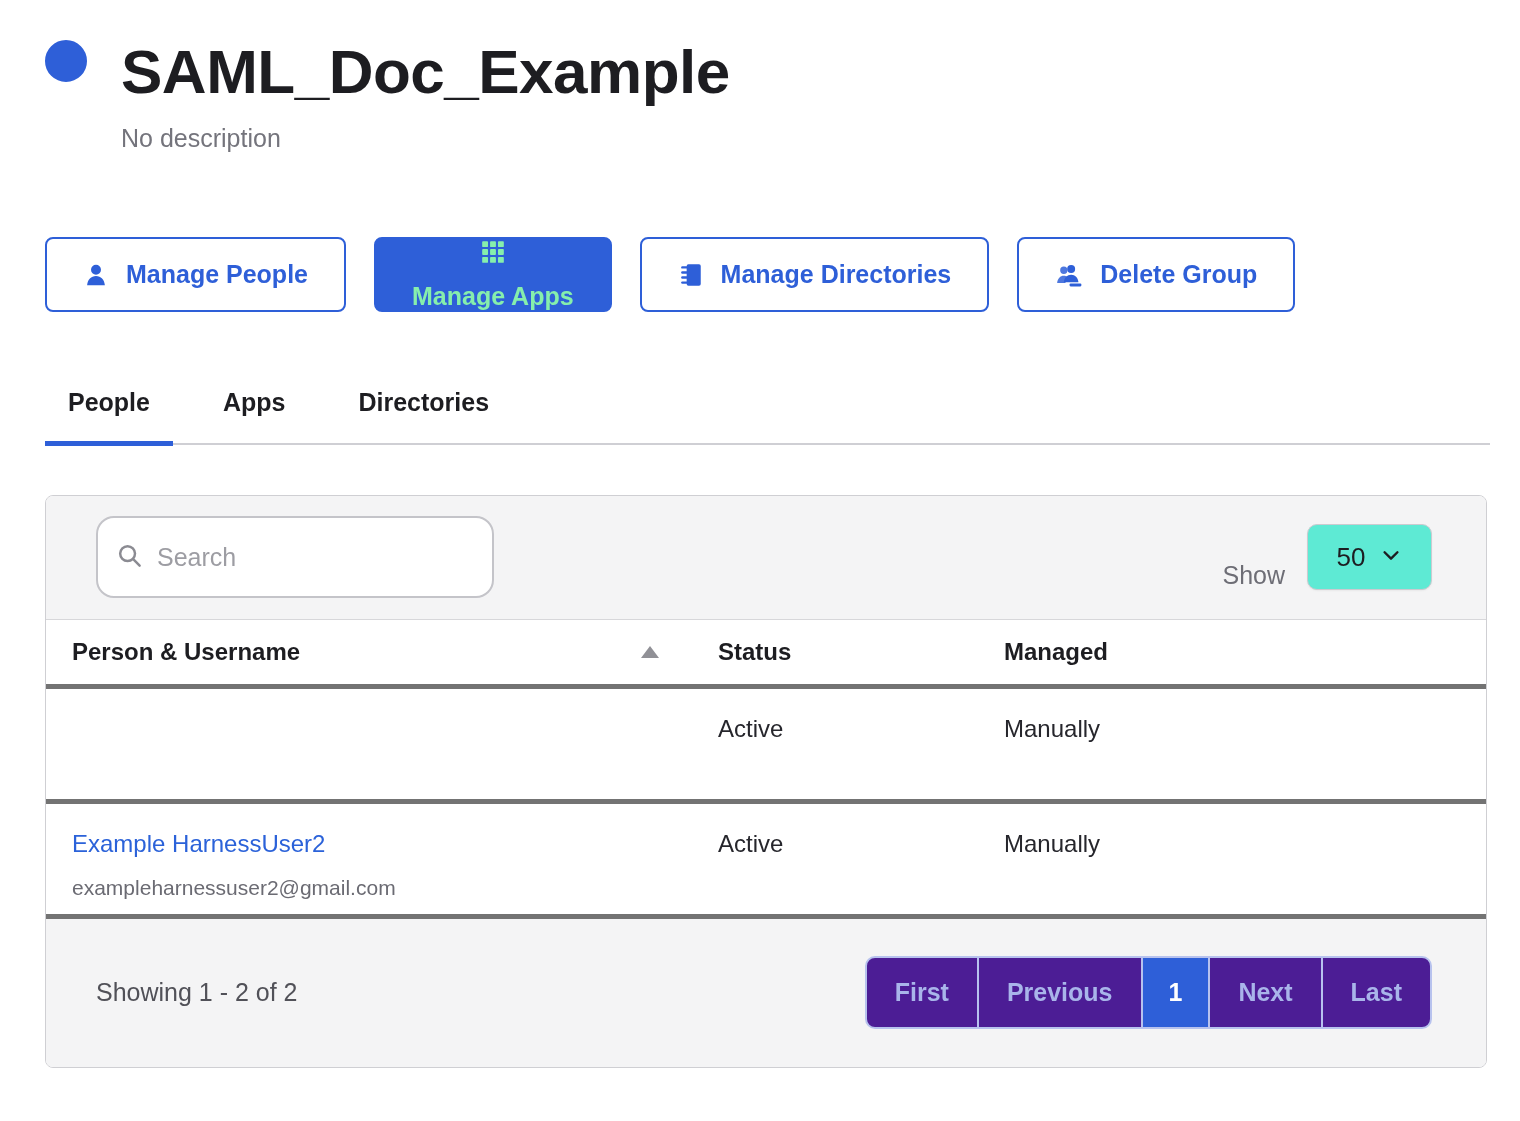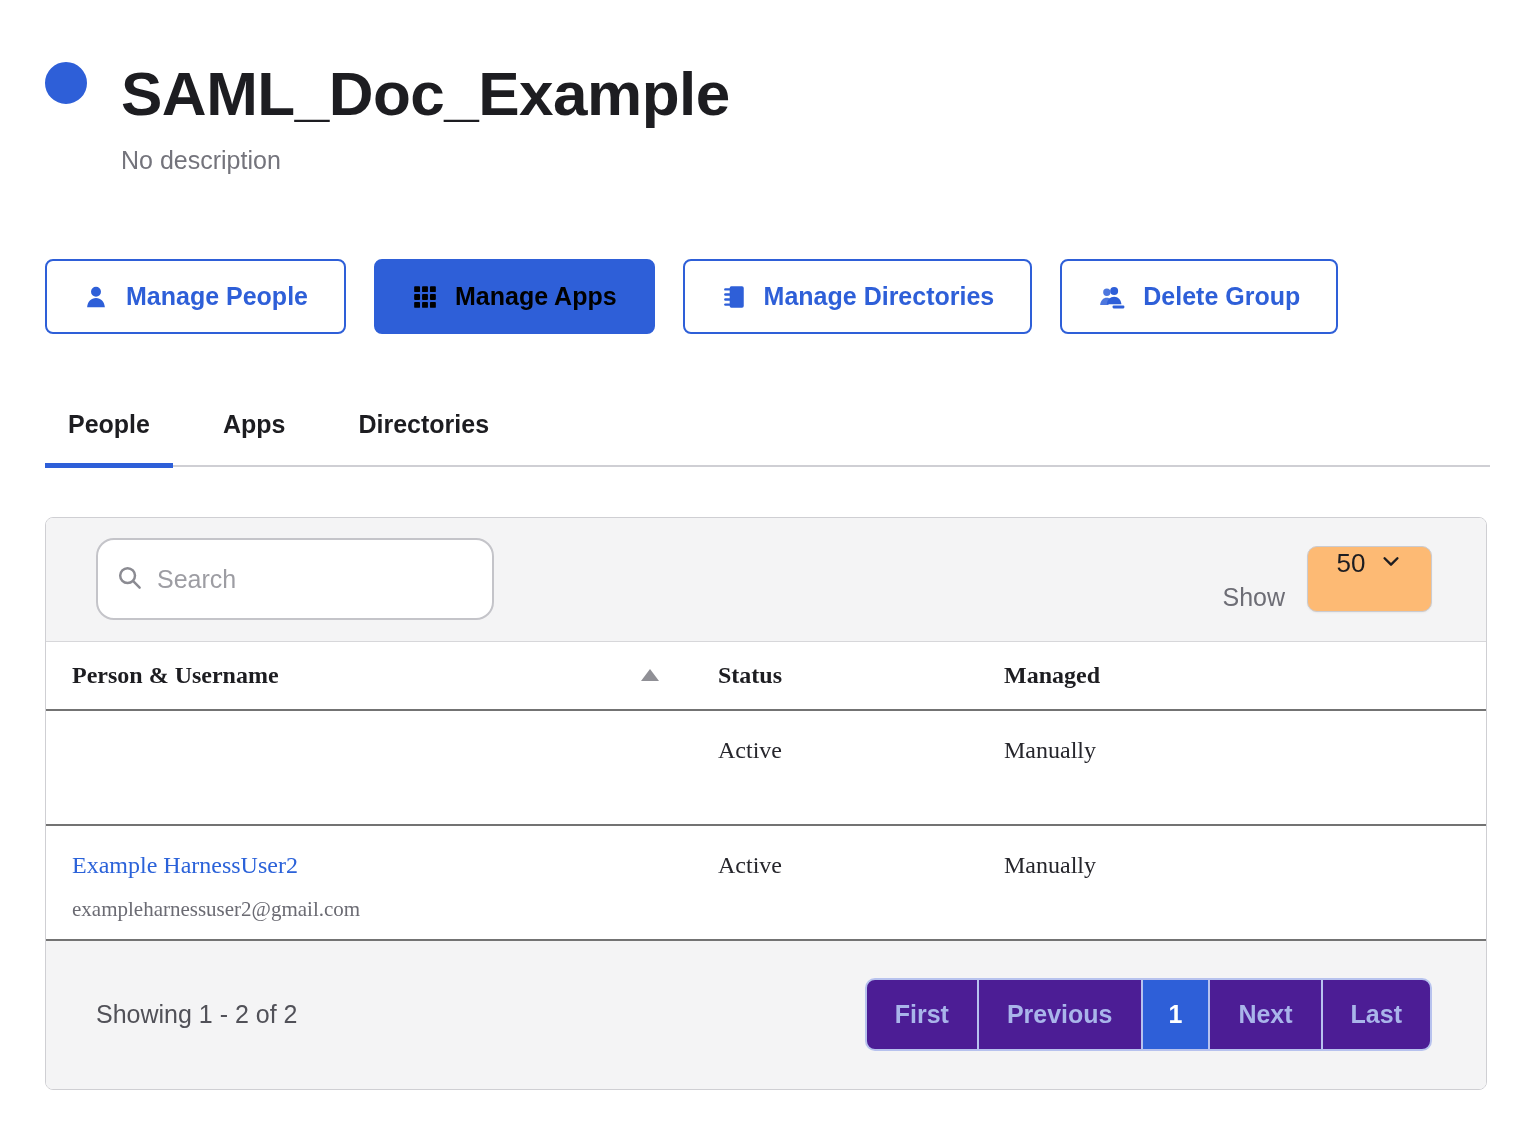--- a/index.html
+++ b/index.html
@@ -11,21 +11,21 @@
     --text-dark:#1d1d21;
     --text-gray:#74747c;
   }
   *{box-sizing:border-box;}
   html,body{margin:0;padding:0;}
   body{
     width:1520px;height:1121px;background:#ffffff;
     font-family:"Liberation Sans","DejaVu Sans",sans-serif;
     color:var(--text-dark);overflow:hidden;
   }
-  .page{padding:60px 30px 0 45px;}
+  .page{padding:38px 30px 0 45px;}
 
   
   .group-header{display:flex;align-items:flex-start;}
   .ring-icon{
     width:25px;height:25px;border:21px solid var(--accent-blue);
     border-radius:50%;flex:0 0 auto;margin-top:2px;
   }
   .header-text{margin-left:34px;}
   .page-title{
     margin:0;font-size:62px;line-height:68px;font-weight:700;
@@ -37,21 +37,21 @@
 
   
   .actions{display:flex;gap:28px;margin-top:84px;}
   .btn{
     display:flex;align-items:center;gap:17px;height:75px;
     padding:0 36px;border-radius:8px;font-family:inherit;
     font-size:25px;font-weight:700;cursor:pointer;
     background:#ffffff;color:var(--accent-blue);
     border:2px solid var(--accent-blue);
   }
-  .btn.solid{background:var(--accent-blue);color:#000000;}
+  .btn.solid{background:var(--accent-blue);color:#86efac;flex-direction:column;}
   .btn svg{display:block;}
 
   
   .tabs{
     display:flex;margin-top:70px;width:1445px;
     border-bottom:2px solid #cfcfd4;
   }
   .tab{
     padding:6px 23px 24px 23px;margin-right:27px;
     font-size:25px;font-weight:700;color:var(--text-dark);
@@ -76,31 +76,31 @@
     padding:0 18px;
   }
   .search-box input{
     border:none;outline:none;flex:1;font-family:inherit;
     font-size:25px;color:var(--text-dark);background:transparent;
   }
   .search-box input::placeholder{color:#9d9da3;}
   .show-group{margin-left:auto;display:flex;align-items:center;gap:22px;}
   .show-label{font-size:25px;color:#6d6d75;margin-top:36px;}
   .page-size-select{
-    display:flex;align-items:flex-start;justify-content:center;gap:15px;
-    width:125px;height:66px;background:#fdba74;cursor:pointer;
+    display:flex;align-items:center;justify-content:center;gap:15px;
+    width:125px;height:66px;background:#5eead4;cursor:pointer;
     border:1.5px solid #cbcbd0;border-radius:10px;
     font-family:inherit;font-size:26px;color:var(--text-dark);
     box-shadow:0 1px 2px rgba(0,0,0,0.05);
   }
 
   
   .thead,.trow{
     display:grid;grid-template-columns:646px 286px 1fr;
-    padding-left:26px;border-bottom:2px solid #737373;font-family:Liberation Serif, serif;
+    padding-left:26px;border-bottom:5px solid #737373;
   }
   .thead{height:69px;align-items:center;}
   .th{font-size:24px;font-weight:700;color:var(--text-dark);cursor:pointer;}
   .th.col-name{display:flex;align-items:center;}
   .sort-arrow{
     margin-left:auto;margin-right:59px;width:0;height:0;
     border-left:9px solid transparent;border-right:9px solid transparent;
     border-bottom:12px solid #909096;
   }
   .trow{height:115px;}

